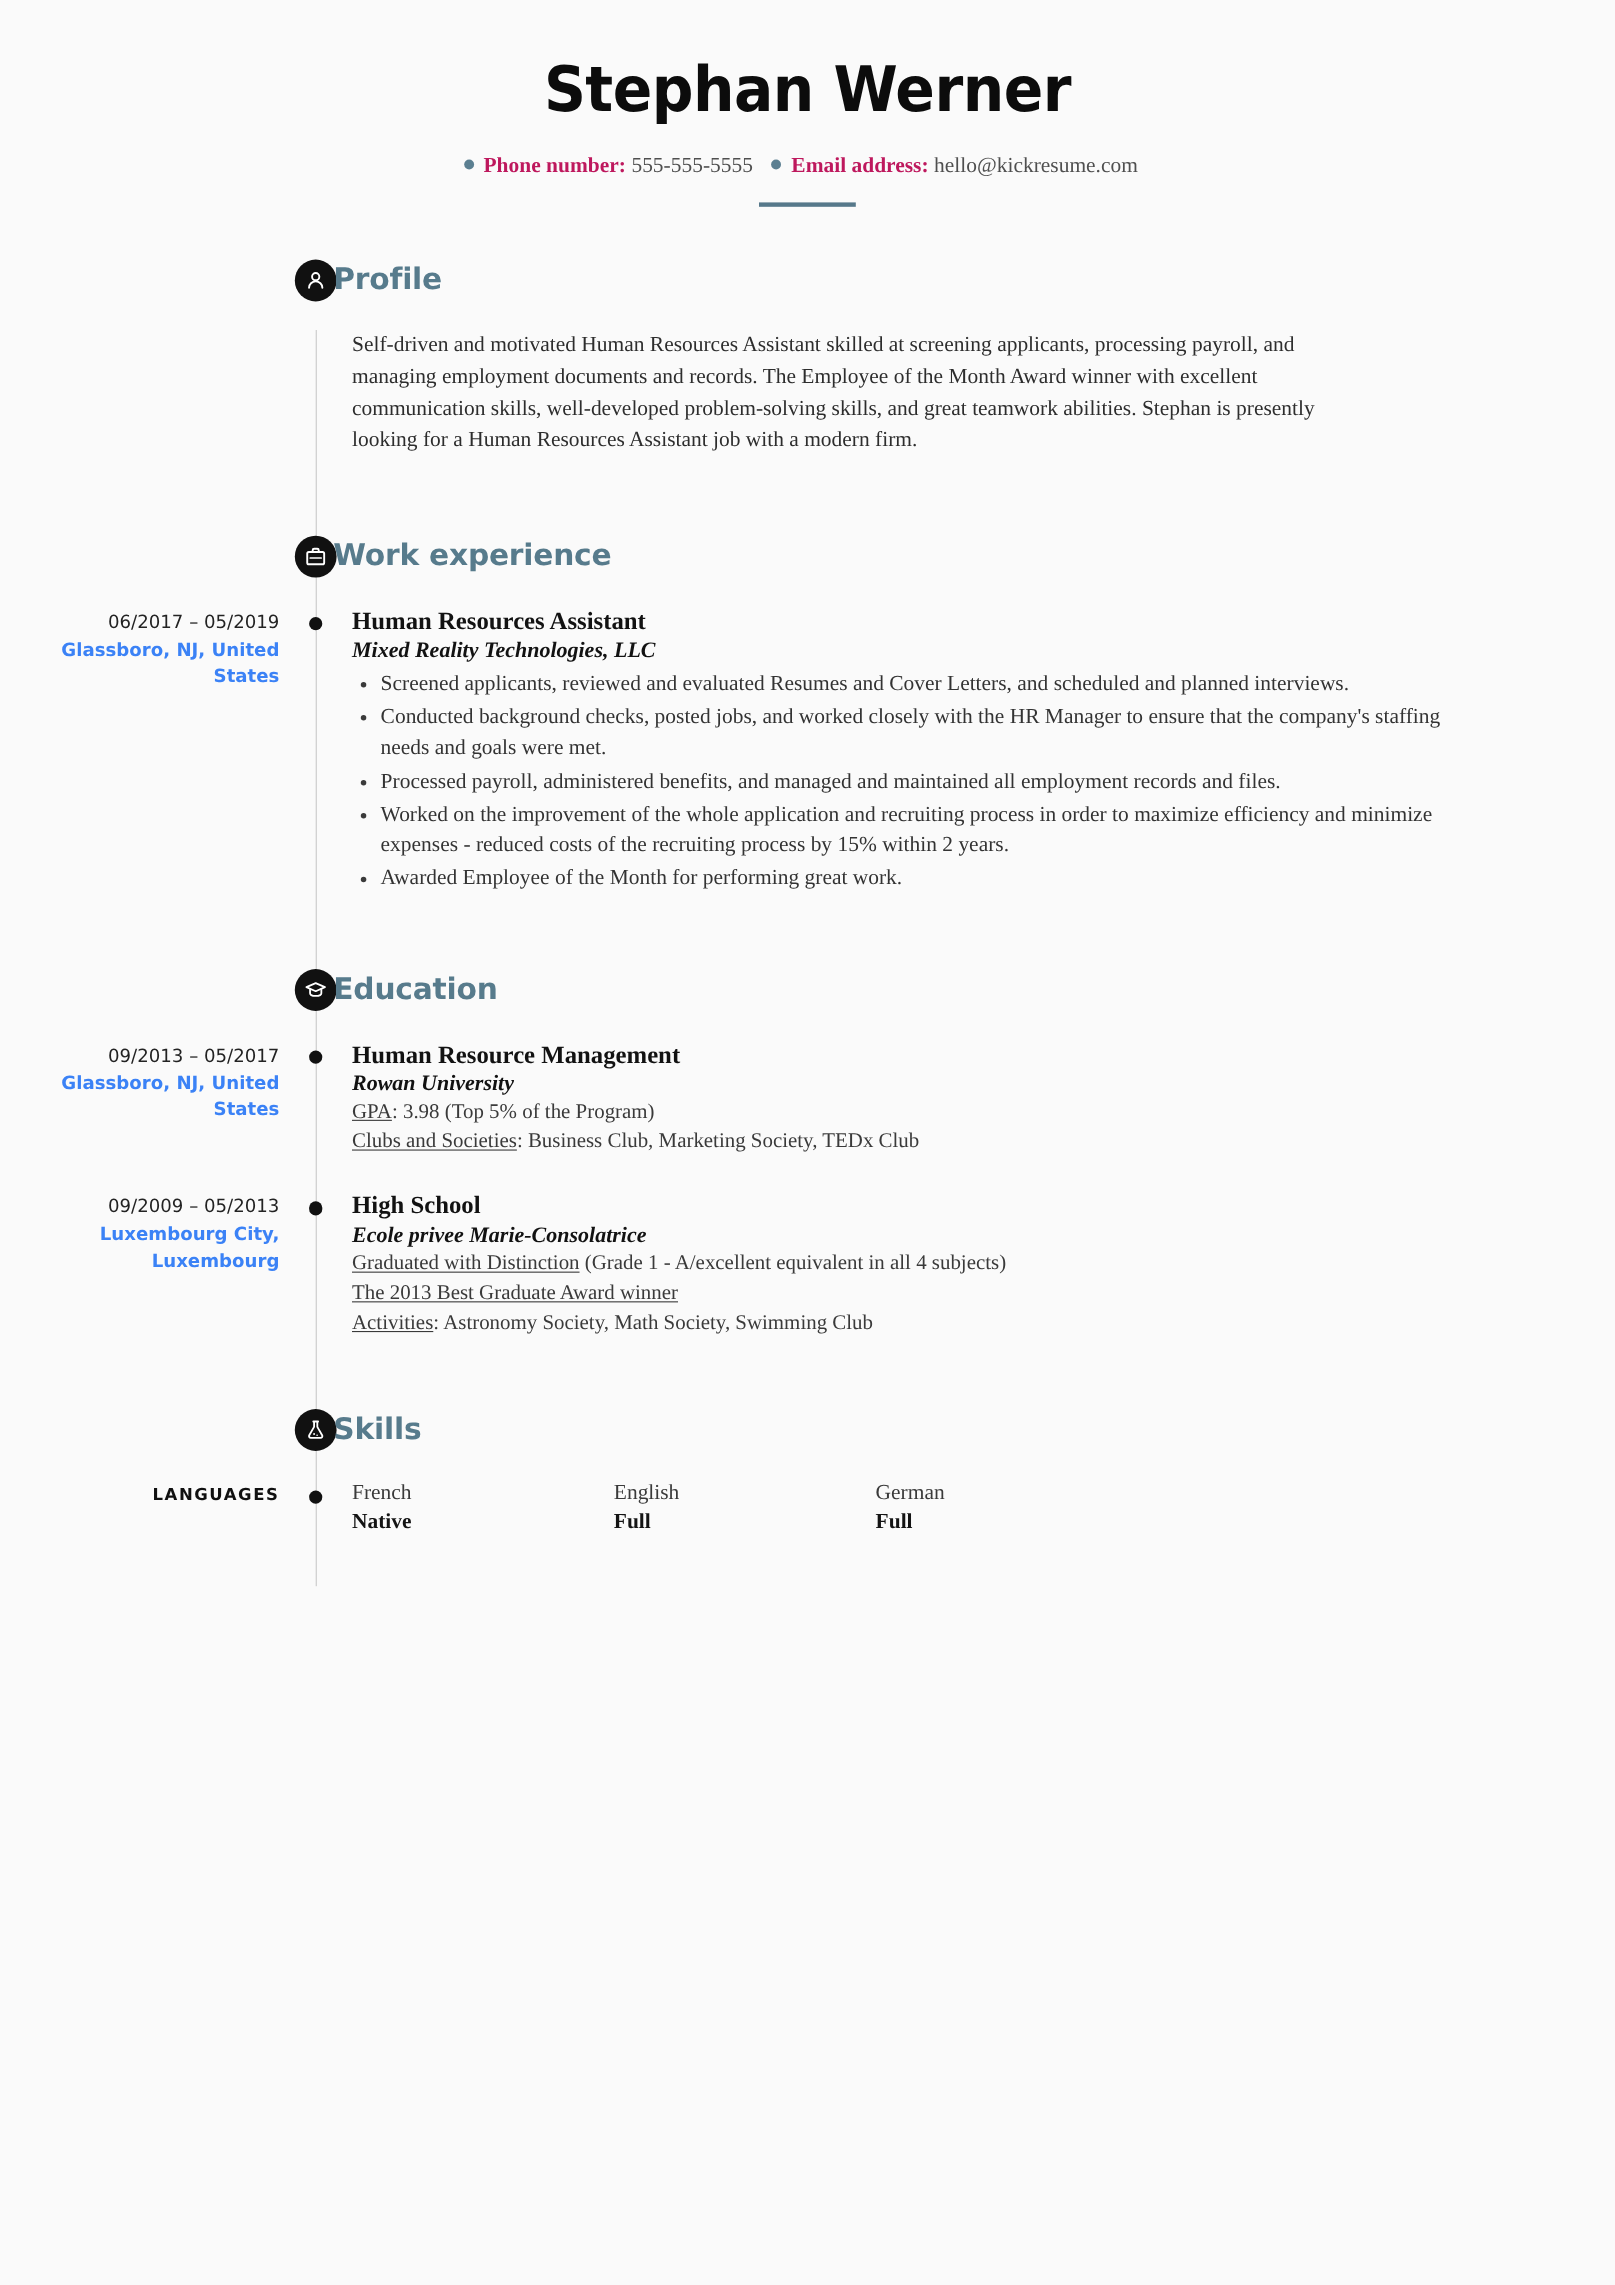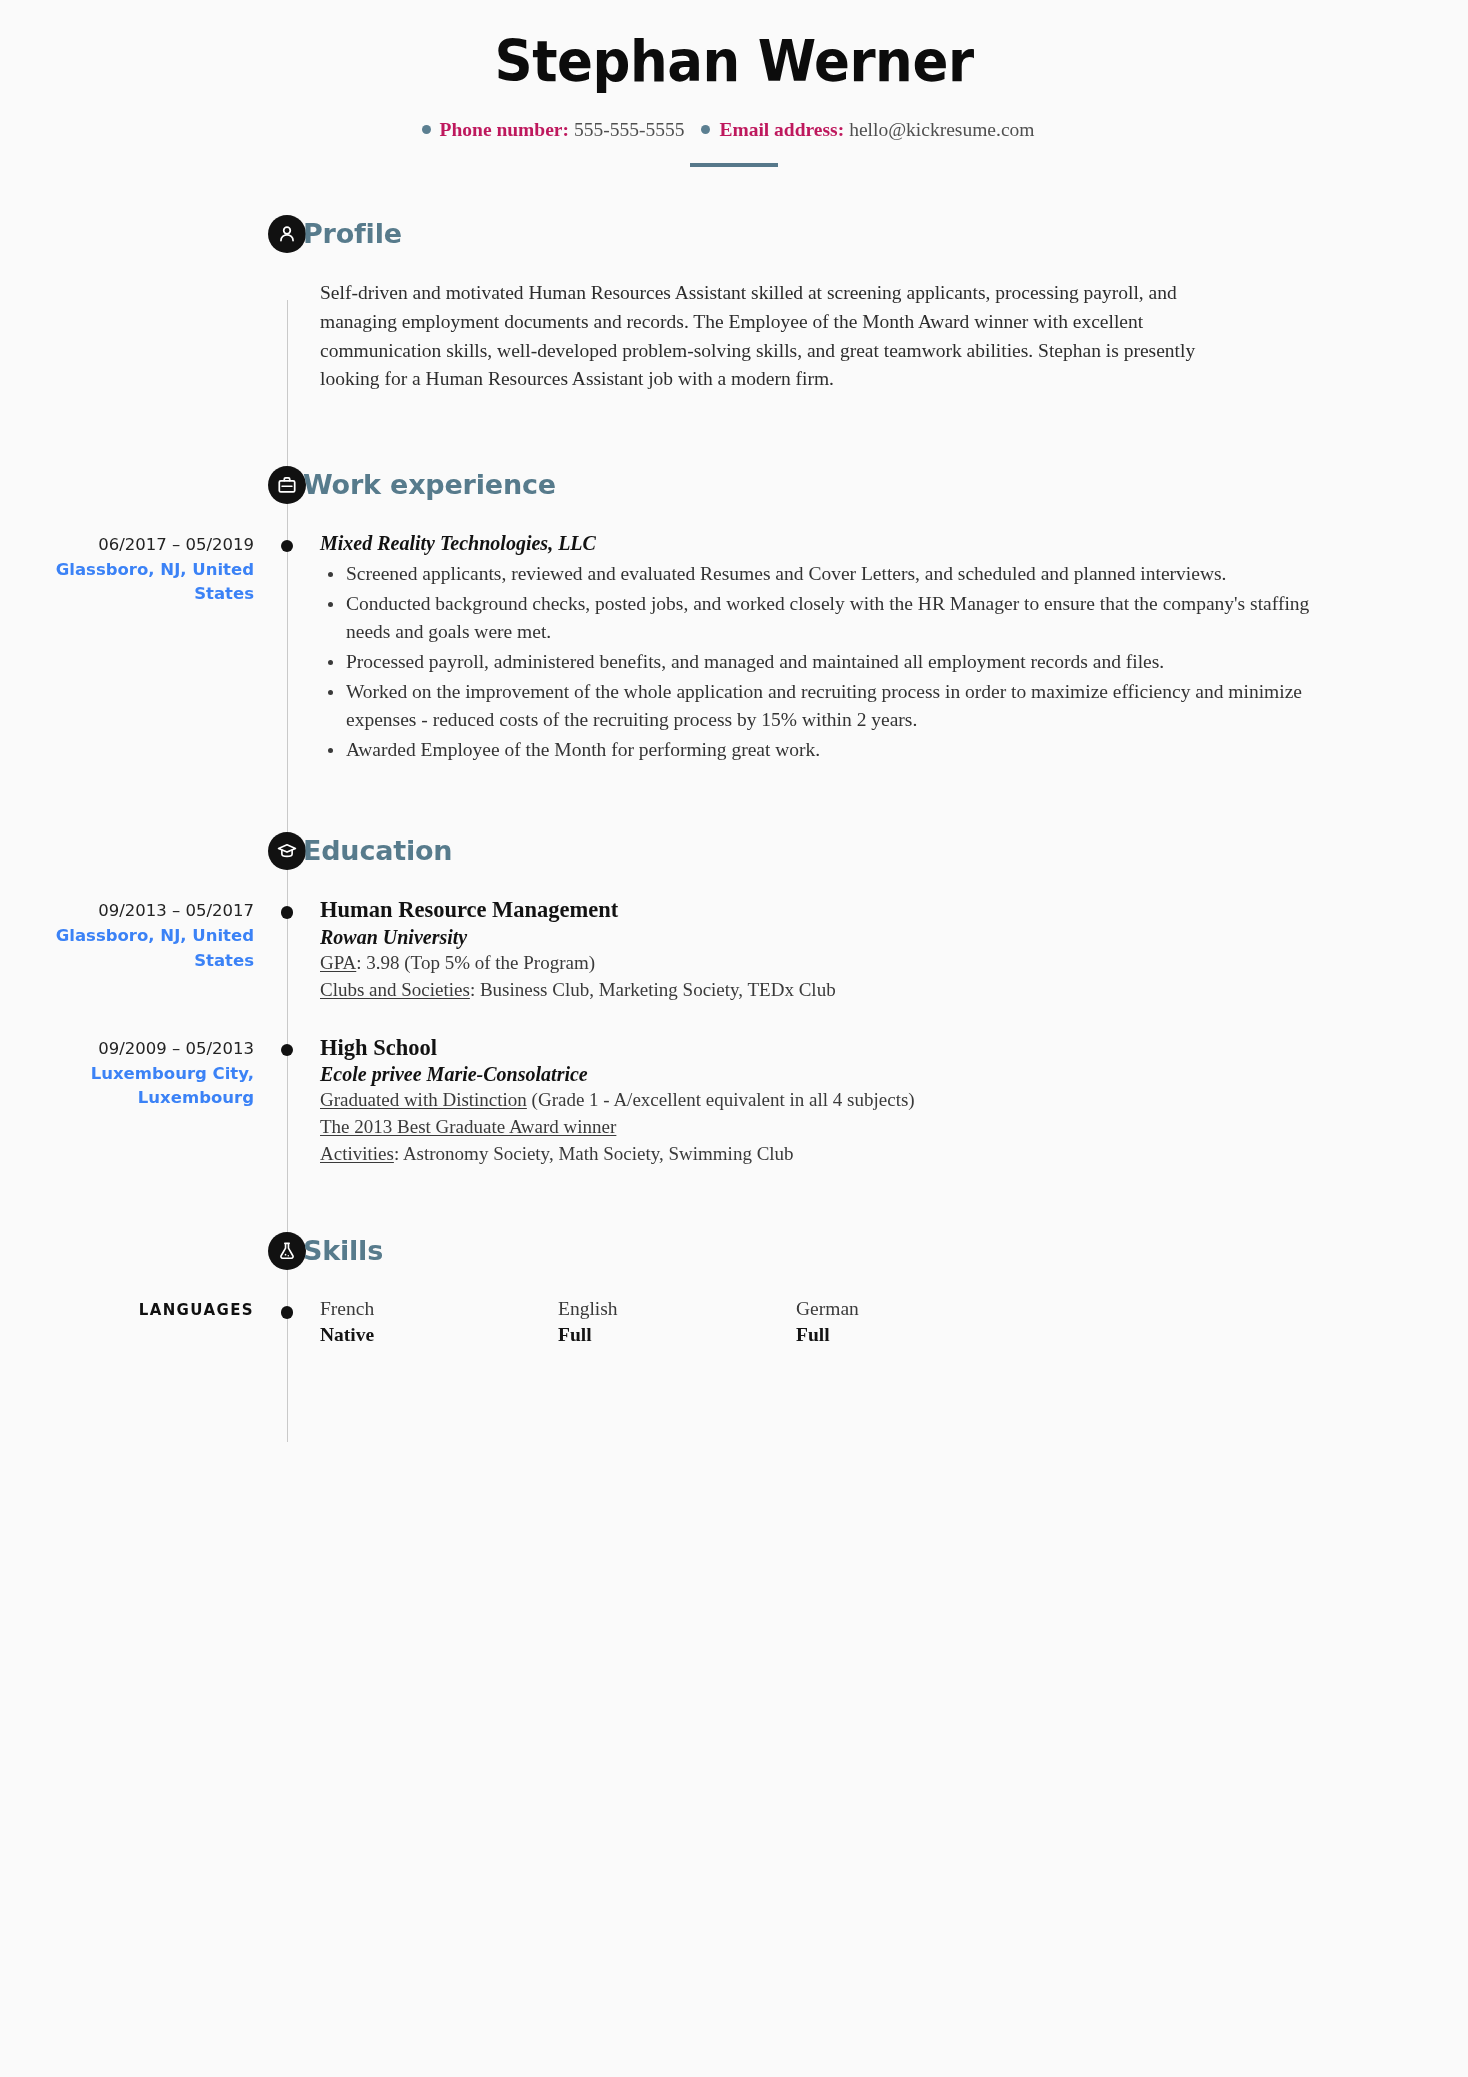--- a/index.html
+++ b/index.html
@@ -18,21 +18,21 @@
     position: absolute;
     left: 0; top: 0;
     width: 1468px;
     height: 2077px;
     background: #fafafa;
     overflow: hidden;
   }
 
   
   .header {
-    padding-top: 32px;
+    padding-top: 53px;
     text-align: center;
   }
   .name {
     font-family: "DejaVu Sans", sans-serif;
     font-weight: 700;
     font-size: 57px;
     letter-spacing: -0.5px;
     color: #0c0c0c;
     line-height: 1.05;
     transform: scaleX(0.93);
@@ -298,20 +298,21 @@
 
       <div class="row">
         <div class="row-left">
           <div>06/2017 – 05/2019</div>
           <div class="loc">Glassboro, NJ, United States</div>
         </div>
         <div class="row-dot-cell">
           <div class="dot"></div>
         </div>
         <div class="row-body">
+          <div class="entry-title">Human Resources Assistant</div>
           <div class="entry-sub">Mixed Reality Technologies, LLC</div>
           <ul class="bullets">
             <li>Screened applicants, reviewed and evaluated Resumes and Cover Letters, and scheduled and planned interviews.</li>
             <li>Conducted background checks, posted jobs, and worked closely with the HR Manager to ensure that the company's staffing needs and goals were met.</li>
             <li>Processed payroll, administered benefits, and managed and maintained all employment records and files.</li>
             <li>Worked on the improvement of the whole application and recruiting process in order to maximize efficiency and minimize expenses - reduced costs of the recruiting process by 15% within 2 years.</li>
             <li>Awarded Employee of the Month for performing great work.</li>
           </ul>
         </div>
       </div>

